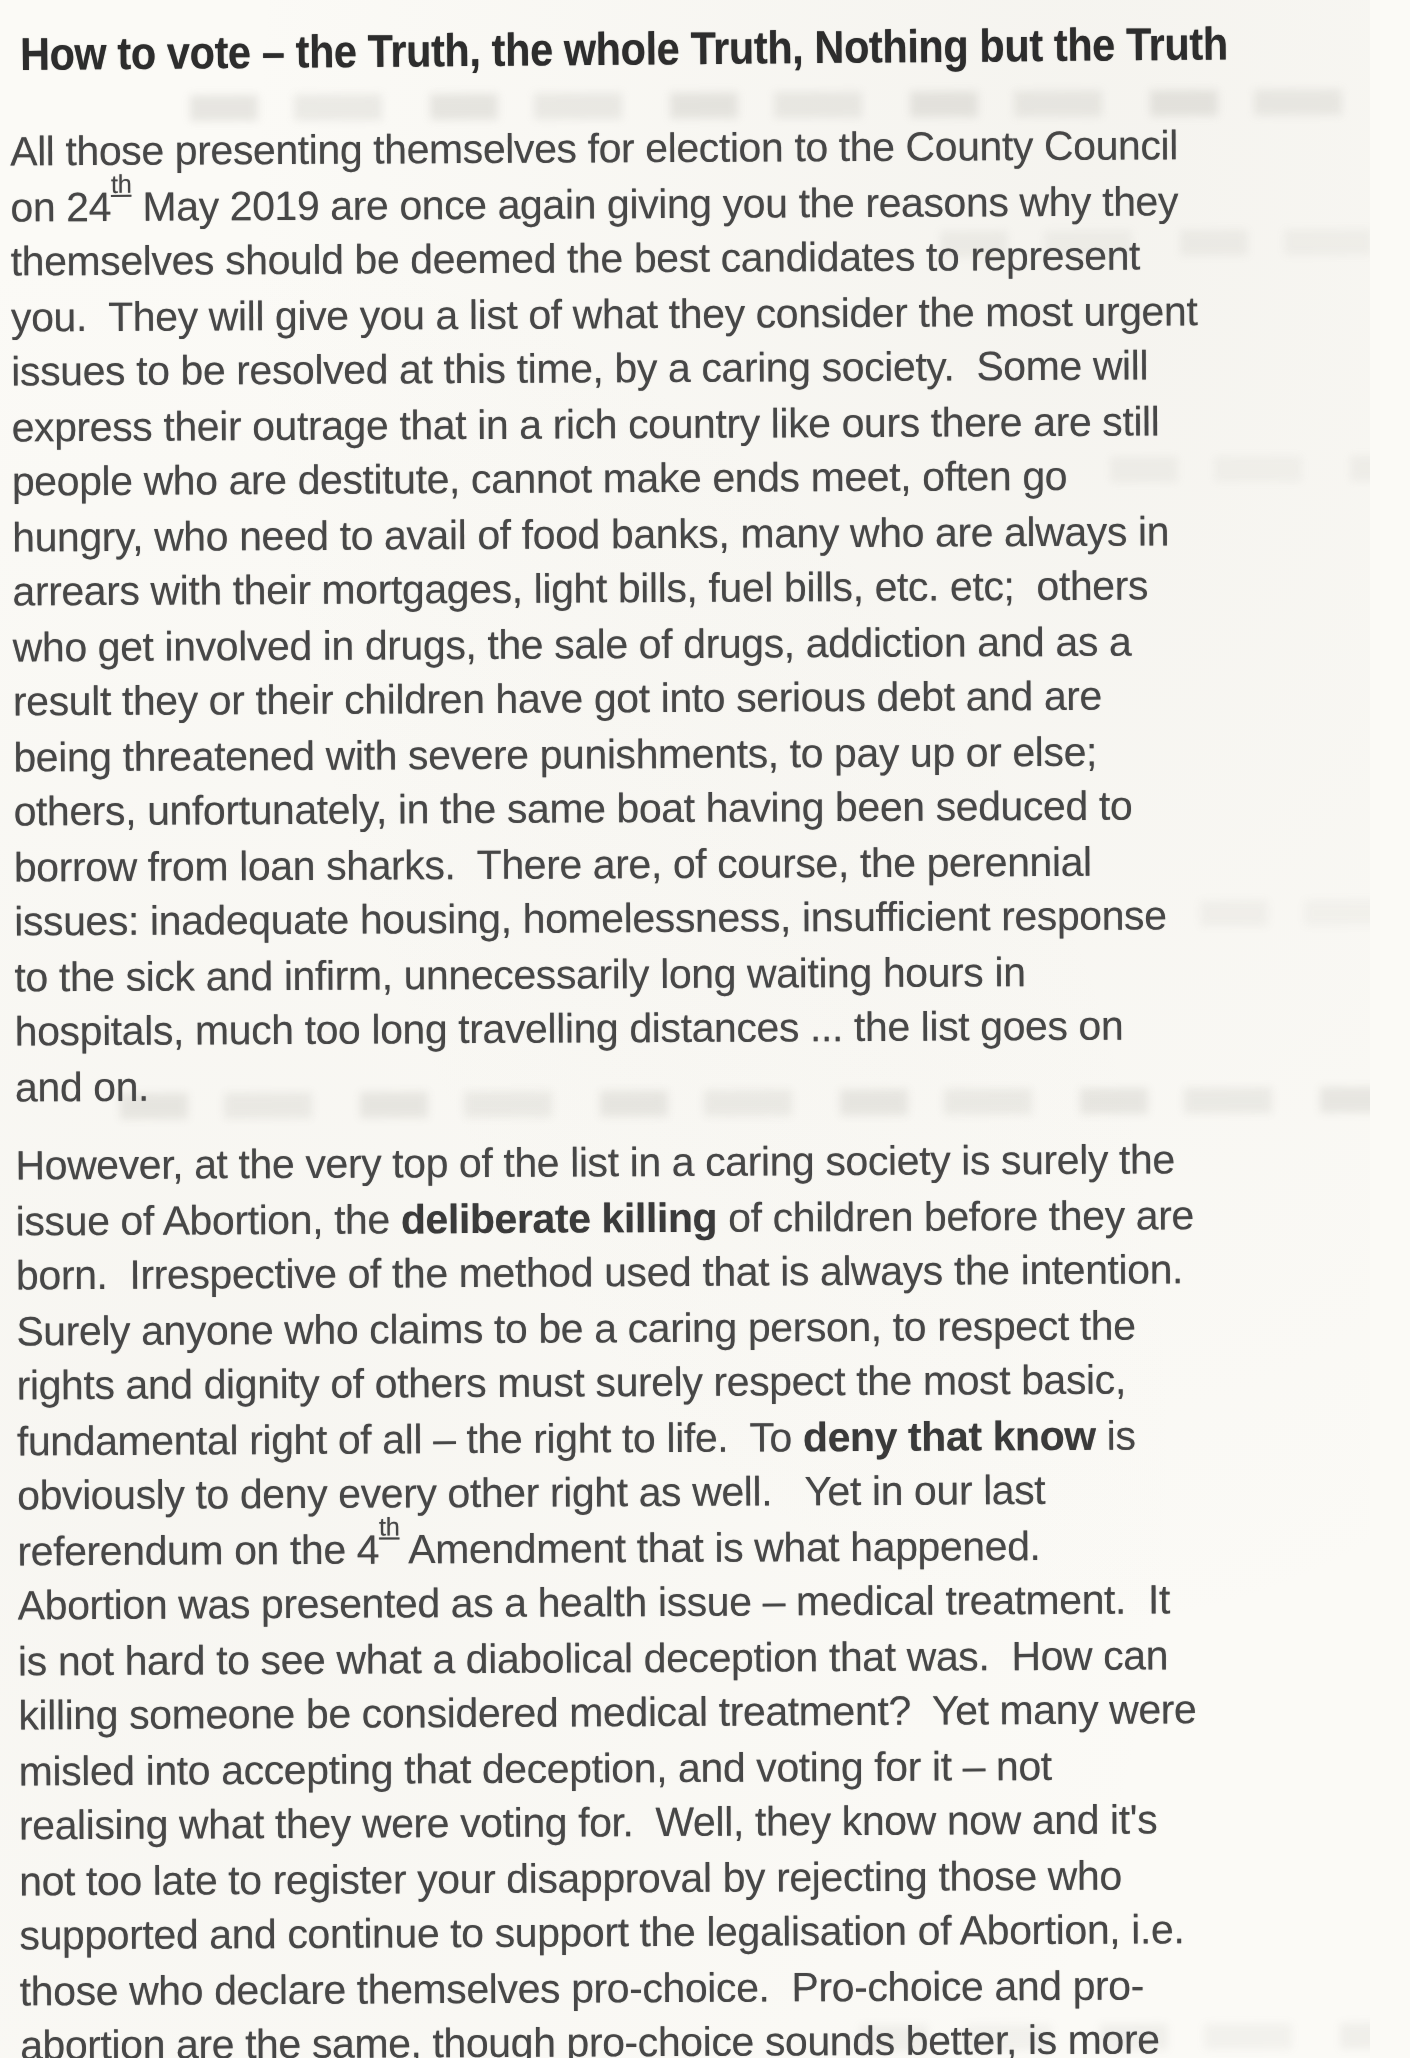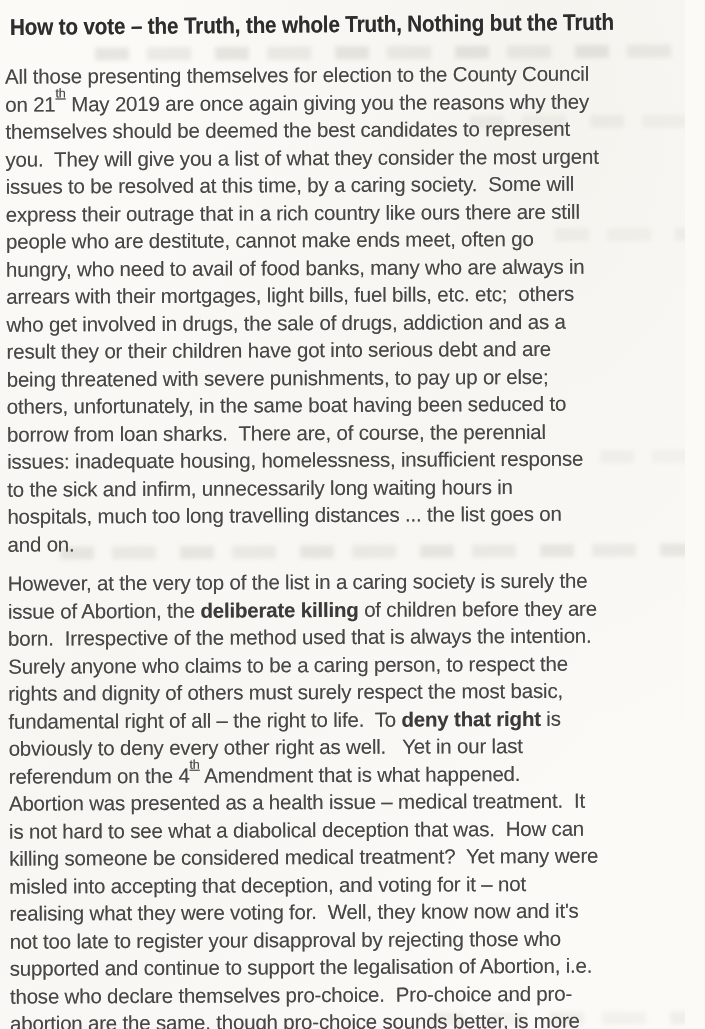--- a/index.html
+++ b/index.html
@@ -84,21 +84,21 @@
   <div class="smudge s3"></div>
   <div class="smudge s4"></div>
   <div class="smudge s5"></div>
   <div class="smudge s6"></div>
 
   <h1 class="title">How to vote – the Truth, the whole Truth, Nothing but the Truth</h1>
 
   <div class="body-text" id="paragraphs">
       <div class="para">
         <div class="line"><span>All those presenting themselves for election to the County Council</span></div>
-        <div class="line"><span>on 21</span><sup>th</sup><span> May 2019 are once again giving you the reasons why they</span></div>
+        <div class="line"><span>on 24</span><sup>th</sup><span> May 2019 are once again giving you the reasons why they</span></div>
         <div class="line"><span>themselves should be deemed the best candidates to represent</span></div>
         <div class="line"><span>you.  They will give you a list of what they consider the most urgent</span></div>
         <div class="line"><span>issues to be resolved at this time, by a caring society.  Some will</span></div>
         <div class="line"><span>express their outrage that in a rich country like ours there are still</span></div>
         <div class="line"><span>people who are destitute, cannot make ends meet, often go</span></div>
         <div class="line"><span>hungry, who need to avail of food banks, many who are always in</span></div>
         <div class="line"><span>arrears with their mortgages, light bills, fuel bills, etc. etc;  others</span></div>
         <div class="line"><span>who get involved in drugs, the sale of drugs, addiction and as a</span></div>
         <div class="line"><span>result they or their children have got into serious debt and are</span></div>
         <div class="line"><span>being threatened with severe punishments, to pay up or else;</span></div>
@@ -108,21 +108,21 @@
         <div class="line"><span>to the sick and infirm, unnecessarily long waiting hours in</span></div>
         <div class="line"><span>hospitals, much too long travelling distances ... the list goes on</span></div>
         <div class="line"><span>and on.</span></div>
       </div>
       <div class="para">
         <div class="line"><span>However, at the very top of the list in a caring society is surely the</span></div>
         <div class="line"><span>issue of Abortion, the </span><span class="b">deliberate killing</span><span> of children before they are</span></div>
         <div class="line"><span>born.  Irrespective of the method used that is always the intention.</span></div>
         <div class="line"><span>Surely anyone who claims to be a caring person, to respect the</span></div>
         <div class="line"><span>rights and dignity of others must surely respect the most basic,</span></div>
-        <div class="line"><span>fundamental right of all – the right to life.  To </span><span class="b">deny that right</span><span> is</span></div>
+        <div class="line"><span>fundamental right of all – the right to life.  To </span><span class="b">deny that know</span><span> is</span></div>
         <div class="line"><span>obviously to deny every other right as well.   Yet in our last</span></div>
         <div class="line"><span>referendum on the 4</span><sup>th</sup><span> Amendment that is what happened.</span></div>
         <div class="line"><span>Abortion was presented as a health issue – medical treatment.  It</span></div>
         <div class="line"><span>is not hard to see what a diabolical deception that was.  How can</span></div>
         <div class="line"><span>killing someone be considered medical treatment?  Yet many were</span></div>
         <div class="line"><span>misled into accepting that deception, and voting for it – not</span></div>
         <div class="line"><span>realising what they were voting for.  Well, they know now and it's</span></div>
         <div class="line"><span>not too late to register your disapproval by rejecting those who</span></div>
         <div class="line"><span>supported and continue to support the legalisation of Abortion, i.e.</span></div>
         <div class="line"><span>those who declare themselves pro-choice.  Pro-choice and pro-</span></div>

